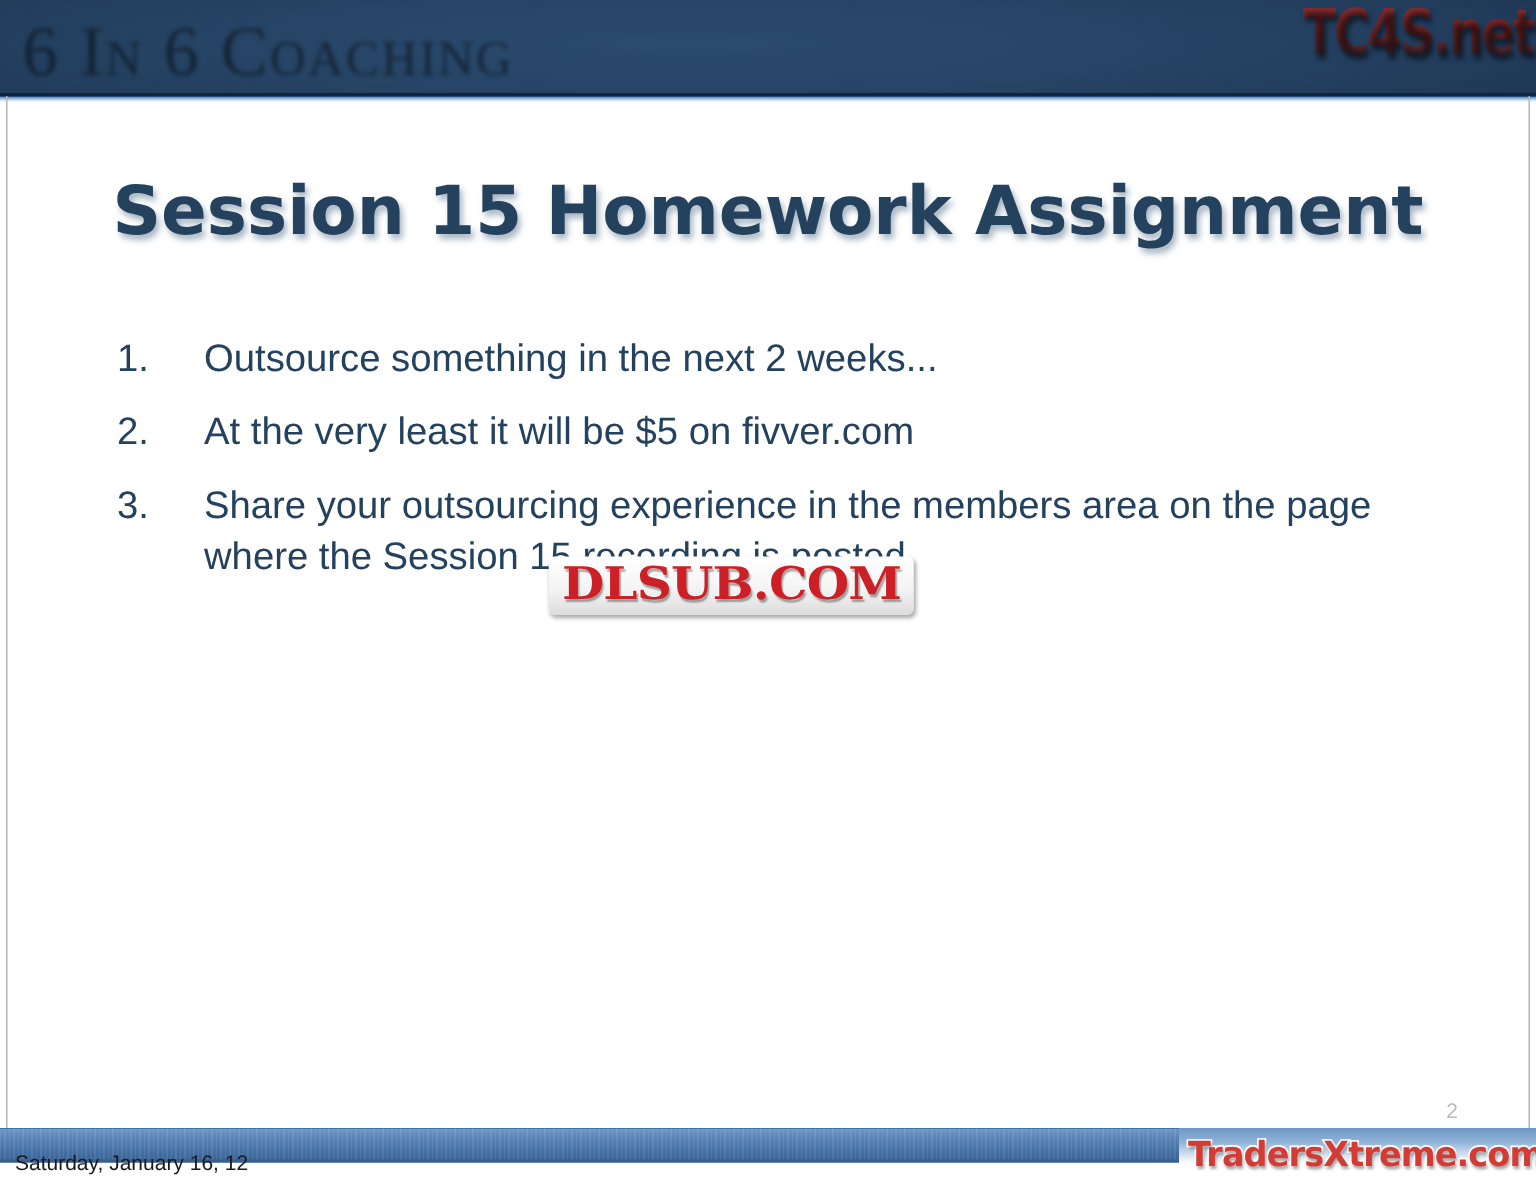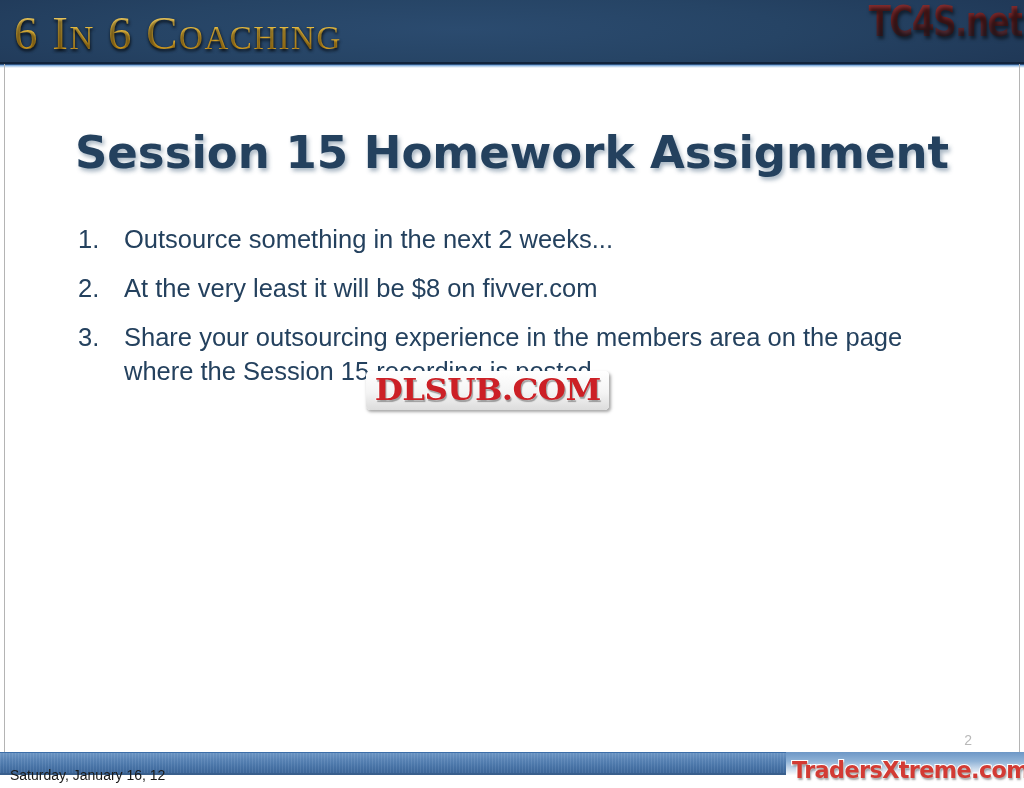--- a/index.html
+++ b/index.html
@@ -125,21 +125,20 @@
     width: 1024px;
     text-align: center;
     font-family: "DejaVu Sans", sans-serif;
     font-size: 45px;
     line-height: 58px;
     font-weight: 700;
     color: #24415e;
     letter-spacing: 0px;
     text-shadow: 2px 3px 4px rgba(60,90,120,0.45);
     white-space: nowrap;
-    margin-top: 12px;
   }
 
   #bullet-list {
     position: absolute;
     left: 78px;
     top: 222px;
     width: 900px;
     margin: 0;
     padding: 0;
     list-style: none;
@@ -155,20 +154,21 @@
     margin-bottom: 15px;
   }
   .bullet-num {
     width: 46px;
     flex: 0 0 46px;
     color: #24415e;
   }
   .bullet-text {
     flex: 1 1 auto;
     max-width: 845px;
+    margin-left: 12px;
   }
 
   
   #dlsub-watermark {
     position: absolute;
     left: 366px;
     top: 371px;
     padding: 3px 8px 4px 8px;
     background: linear-gradient(180deg, #ffffff 0%, #f4f4f4 55%, #dcdcdc 100%);
     border-radius: 4px;
@@ -250,38 +250,37 @@
     transform-origin: left top;
   }
 </style>
 </head>
 <body>
 
 <div id="slide">
 
   <div id="header-banner">
     <div id="brand-title-shadow">6 In 6 Coaching</div>
-    <div id="brand-title">6 In 6 Coaching</div>
     <div id="tc4s-logo">TC4S.net</div>
   </div>
   <div class="header-underline"></div>
 
   <div class="page-border-left"></div>
   <div class="page-border-right"></div>
 
   <div id="slide-title">Session 15 Homework Assignment</div>
 
   <ol id="bullet-list">
     <li class="bullet-item">
       <span class="bullet-num">1.</span>
       <span class="bullet-text">Outsource something in the next 2 weeks...</span>
     </li>
     <li class="bullet-item">
       <span class="bullet-num">2.</span>
-      <span class="bullet-text">At the very least it will be $8 on fivver.com</span>
+      <span class="bullet-text">At the very least it will be $5 on fivver.com</span>
     </li>
     <li class="bullet-item">
       <span class="bullet-num">3.</span>
       <span class="bullet-text">Share your outsourcing experience in the members area on the page where the Session 15 recording is posted.</span>
     </li>
   </ol>
 
   <div id="dlsub-watermark">DLSUB.COM</div>
 
   <div id="page-number">2</div>

